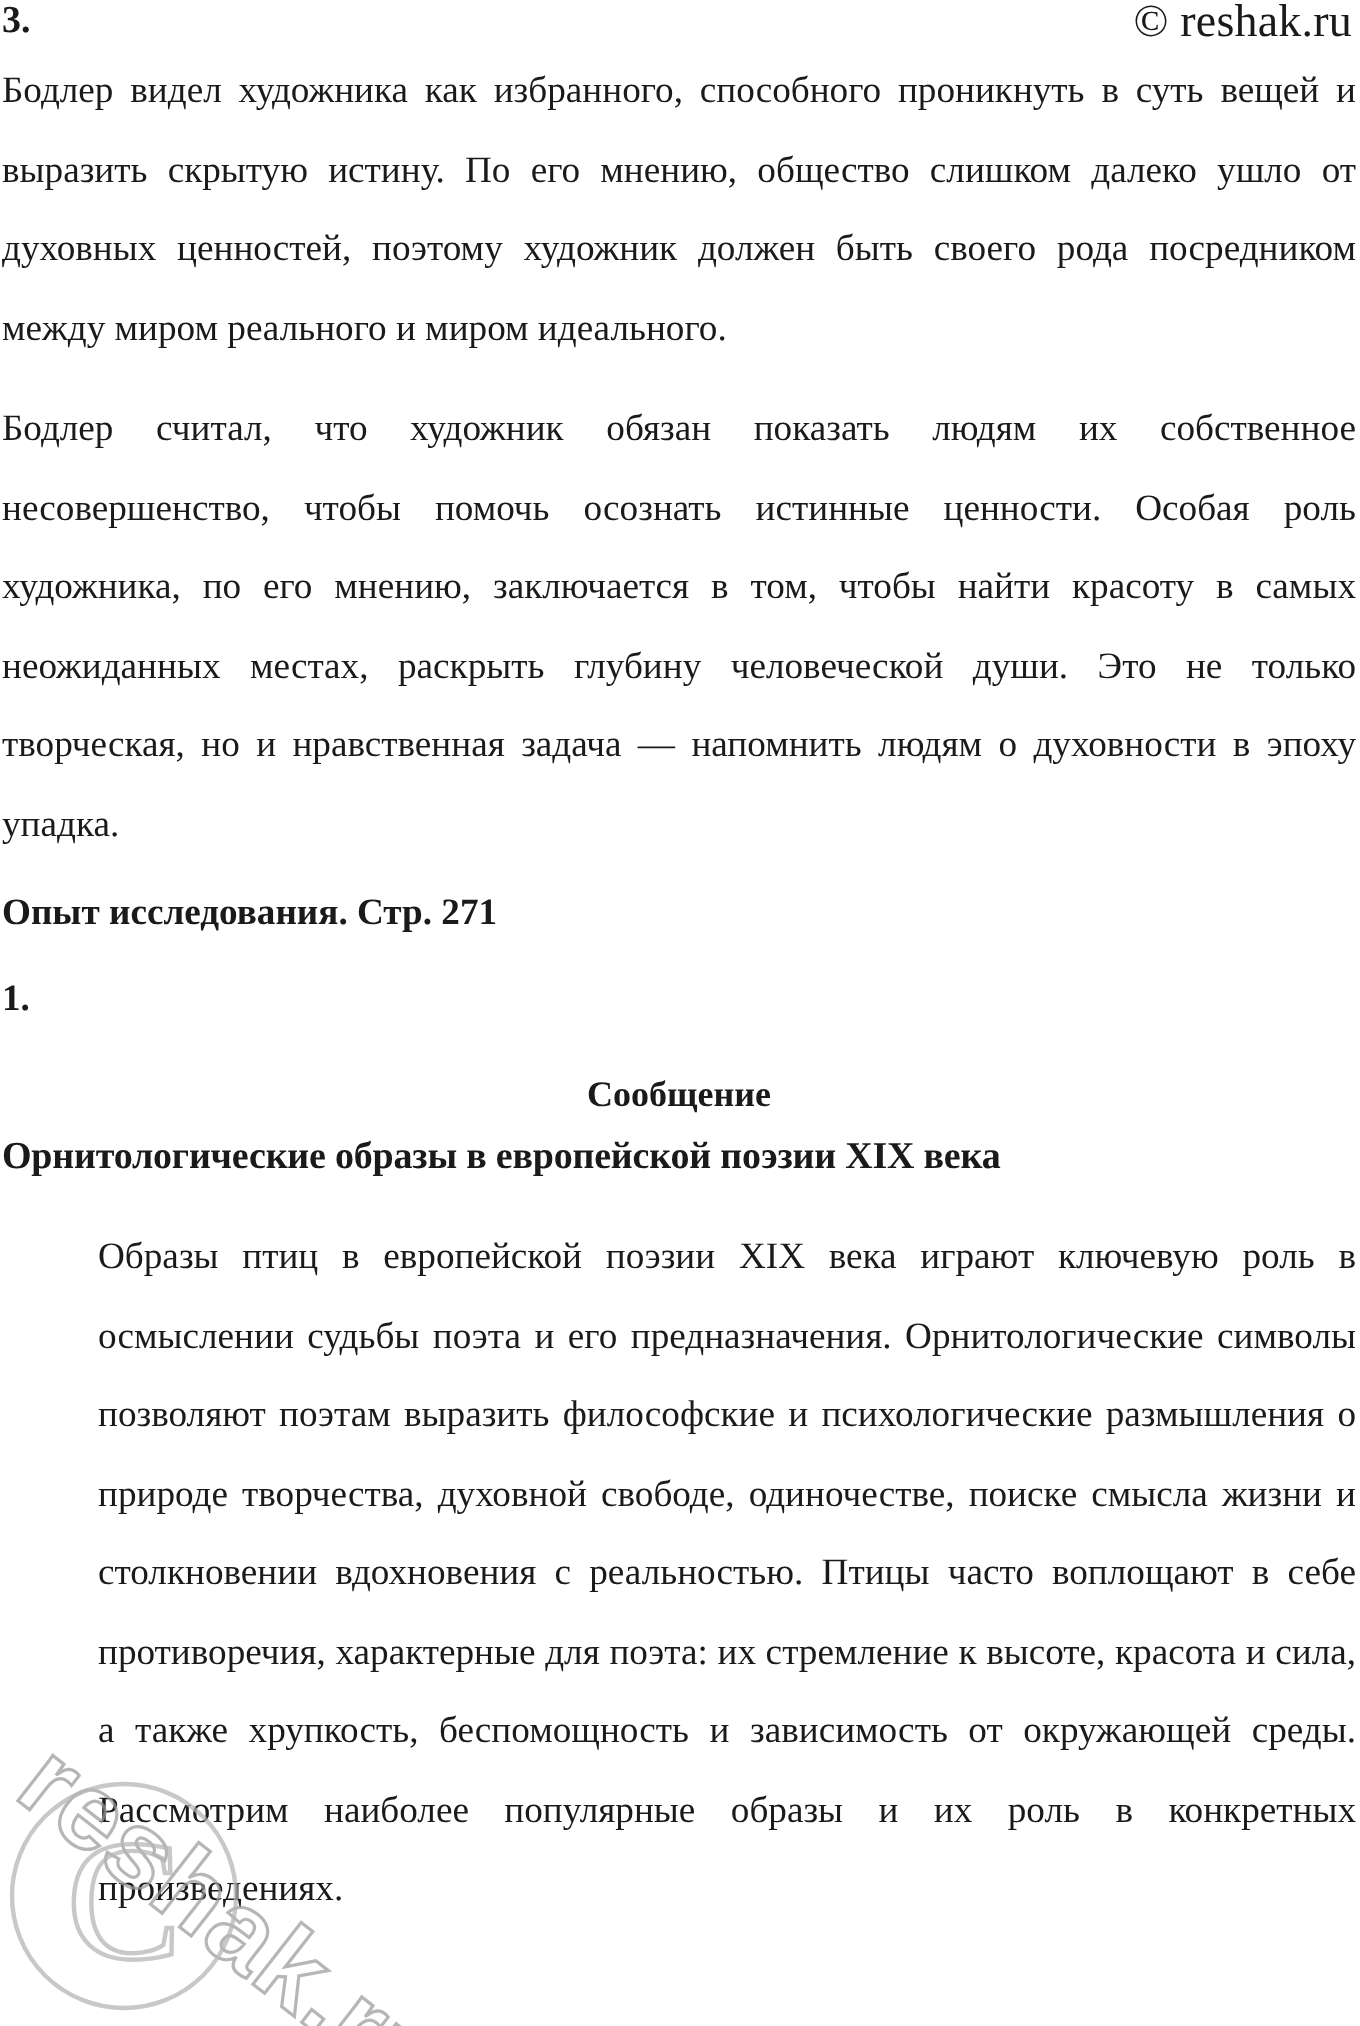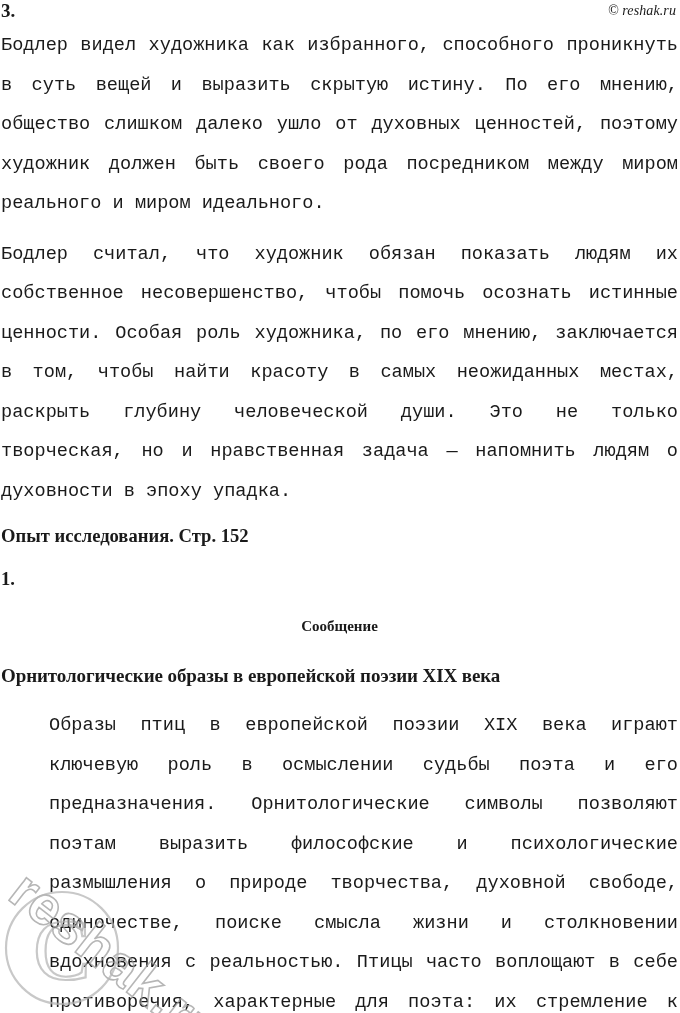--- a/index.html
+++ b/index.html
@@ -35,45 +35,43 @@
     padding: 0 4px 0 1px;
     box-sizing: border-box;
   }
   .task-number {
     font-size: 19px;
     font-weight: bold;
     line-height: 22px;
     letter-spacing: 0;
   }
   .site-credit {
-    font-size: 14px;
+    font-size: 23px;
     line-height: 22px;
     white-space: nowrap;
     letter-spacing: .1px;
-    font-style: italic;
   }
 
   
   .content {
     position: relative;
     padding: 0 2px 0 1px;
     box-sizing: border-box;
     z-index: 2;
   }
 
   p.para {
     margin: 0 0 11px 0;
     font-size: 18.6px;
     line-height: 39.5px;
     text-align: justify;
     text-justify: inter-word;
     hyphens: none;
     letter-spacing: 0;
     word-spacing: 0;
-    font-family: Liberation Mono, monospace;
   }
   p.para.last {
     margin-bottom: 0;
     padding-left: 48px;
   }
 
   h2.section-heading {
     margin: 6px 0 16px 0;
     font-size: 18.6px;
     font-weight: bold;
@@ -82,22 +80,22 @@
   }
 
   .item-number {
     margin: 0 0 22px 0;
     font-size: 18.6px;
     font-weight: bold;
     line-height: 26px;
   }
 
   h3.centered-title {
-    margin: 0 0 26px 0;
-    font-size: 15px;
+    margin: 0 0 8px 0;
+    font-size: 18px;
     font-weight: bold;
     line-height: 24px;
     text-align: center;
   }
   h3.centered-subtitle {
     margin: 0 0 18px 0;
     font-size: 19px;
     font-weight: bold;
     line-height: 24px;
     text-align: left;
@@ -150,21 +148,21 @@
     <span class="task-number">3.</span>
     <span class="site-credit">© reshak.ru</span>
   </div>
 
   <div class="content">
 
     <p class="para">Бодлер видел художника как избранного, способного проникнуть в суть вещей и выразить скрытую истину. По его мнению, общество слишком далеко ушло от духовных ценностей, поэтому художник должен быть своего рода посредником между миром реального и миром идеального.</p>
 
     <p class="para">Бодлер считал, что художник обязан показать людям их собственное несовершенство, чтобы помочь осознать истинные ценности. Особая роль художника, по его мнению, заключается в том, чтобы найти красоту в самых неожиданных местах, раскрыть глубину человеческой души. Это не только творческая, но и нравственная задача — напомнить людям о духовности в эпоху упадка.</p>
 
-    <h2 class="section-heading">Опыт исследования. Стр. 152</h2>
+    <h2 class="section-heading">Опыт исследования. Стр. 271</h2>
 
     <div class="item-number">1.</div>
 
     <h3 class="centered-title">Сообщение</h3>
 
     <h3 class="centered-subtitle">Орнитологические образы в европейской поэзии XIX века</h3>
 
     <p class="para last">Образы птиц в европейской поэзии XIX века играют ключевую роль в осмыслении судьбы поэта и его предназначения. Орнитологические символы позволяют поэтам выразить философские и психологические размышления о природе творчества, духовной свободе, одиночестве, поиске смысла жизни и столкновении вдохновения с реальностью. Птицы часто воплощают в себе противоречия, характерные для поэта: их стремление к высоте, красота и сила, а также хрупкость, беспомощность и зависимость от окружающей среды. Рассмотрим наиболее популярные образы и их роль в конкретных произведениях.</p>
 
   </div>

